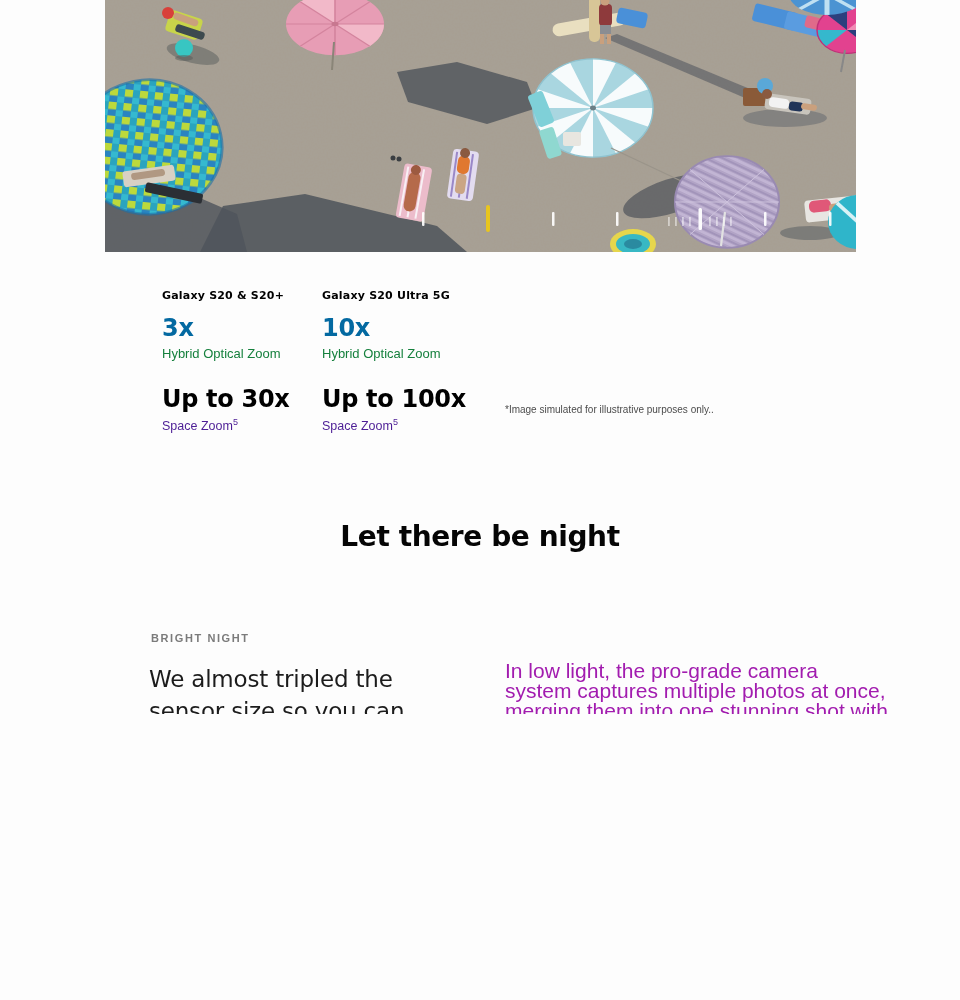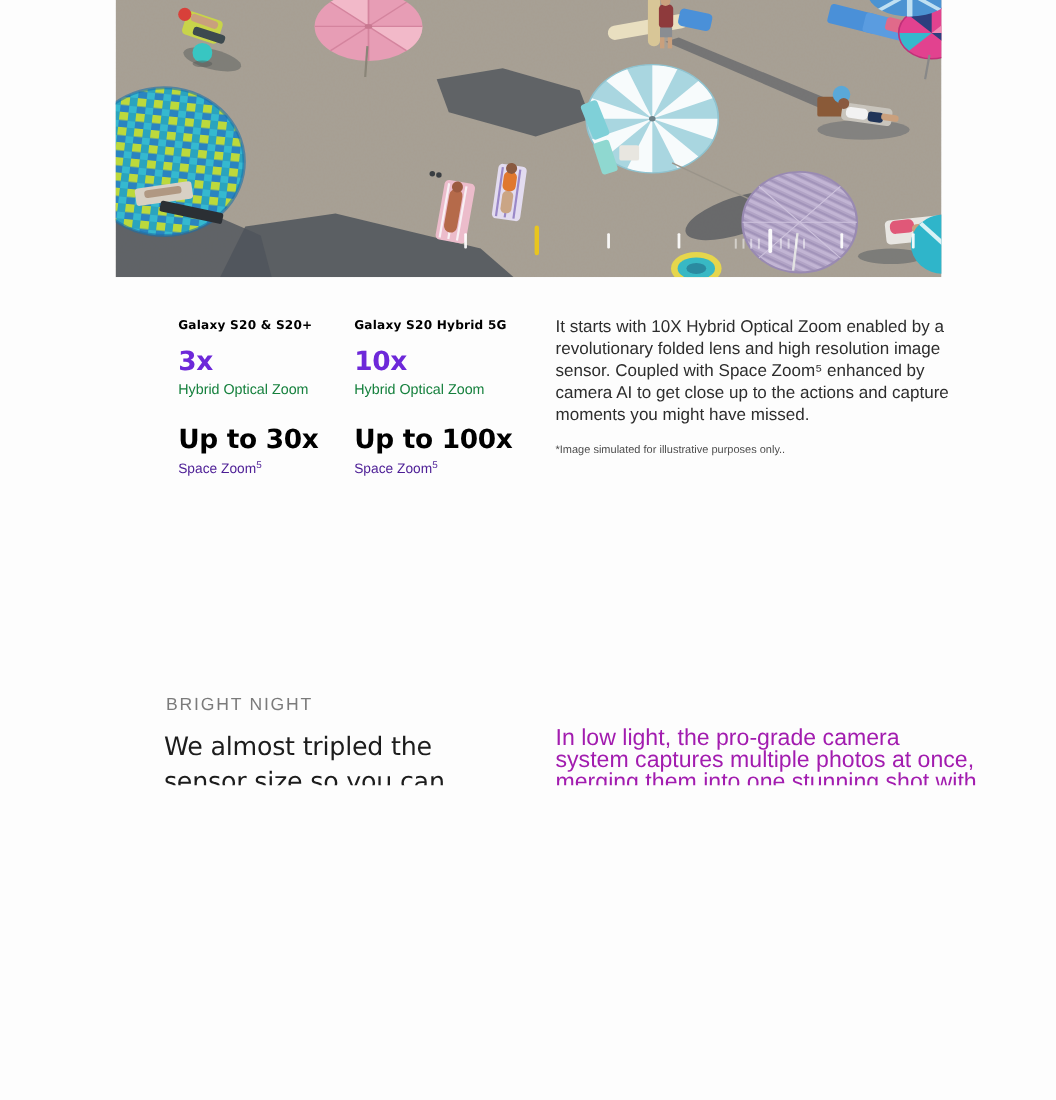--- a/index.html
+++ b/index.html
@@ -10,32 +10,32 @@
   .photo { position:absolute; left:105px; width:751px; overflow:hidden; }
   .photo svg { display:block; }
   .beach { top:0; height:252px; }
   .concert { top:817px; height:183px; }
 
   
   .spec-col { position:absolute; top:289px; }
   .spec-col.c1 { left:162px; }
   .spec-col.c2 { left:322px; }
   .spec-model { font-family:"DejaVu Sans", sans-serif; font-size:11px; font-weight:bold; letter-spacing:.2px; color:#000; }
-  .spec-big { font-family:"DejaVu Sans", sans-serif; font-size:24px; font-weight:bold; color:#6d28d9; margin-top:13px; line-height:26px; letter-spacing:-.3px; }
+  .spec-big { font-family:"DejaVu Sans", sans-serif; font-size:24px; font-weight:bold; color:#0369a1; margin-top:13px; line-height:26px; letter-spacing:-.3px; }
   .spec-sub { font-size:13px; color:#15803d; margin-top:5px; }
   .spec-big2 { font-family:"DejaVu Sans", sans-serif; font-size:24px; font-weight:bold; color:#000; margin-top:25px; line-height:26px; letter-spacing:-.3px; }
   .spec-sub2 { font-size:12.5px; color:#4c1d95; margin-top:5px; }
   sup { font-size:9px; }
 
   .zoom-desc { position:absolute; left:505px; top:288px; width:382px; font-size:15.5px; line-height:20px; color:#2d2d2d; }
   .zoom-disclaimer { position:absolute; left:505px; top:404px; font-size:10px; color:#4c4c4c; }
 
   .night-title { position:absolute; left:0; top:520px; width:960px; text-align:center;
     font-family:"DejaVu Sans", sans-serif; font-size:28px; font-weight:bold; color:#050505; letter-spacing:-.4px; }
-  .eyebrow { position:absolute; left:151px; top:632px; font-size:16px; letter-spacing:1.6px; color:#7b7b7b; font-weight:normal; }
+  .eyebrow { position:absolute; left:151px; top:632px; font-size:11px; letter-spacing:1.6px; color:#7b7b7b; font-weight:bold; }
   .night-heading { position:absolute; left:149px; top:663px; width:322px;
     font-family:"DejaVu Sans", sans-serif; font-size:23px; font-weight:normal; line-height:32px; color:#1c1c1c; letter-spacing:-.2px; }
   .night-desc { position:absolute; left:505px; top:661px; width:385px; font-size:21px; line-height:20px; color:#a21caf; }
 </style>
 </head>
 <body>
 
 <div class="page">
 
   <div class="photo beach">
@@ -260,30 +260,30 @@
 
   <div class="spec-col c1">
     <div class="spec-model">Galaxy S20 &amp; S20+</div>
     <div class="spec-big">3x</div>
     <div class="spec-sub">Hybrid Optical Zoom</div>
     <div class="spec-big2">Up to 30x</div>
     <div class="spec-sub2"><span>Space Zoom</span><sup>5</sup></div>
   </div>
 
   <div class="spec-col c2">
-    <div class="spec-model">Galaxy S20 Hybrid 5G</div>
+    <div class="spec-model">Galaxy S20 Ultra 5G</div>
     <div class="spec-big">10x</div>
     <div class="spec-sub">Hybrid Optical Zoom</div>
     <div class="spec-big2">Up to 100x</div>
     <div class="spec-sub2"><span>Space Zoom</span><sup>5</sup></div>
   </div>
 
-  <div class="zoom-desc">It starts with 10X Hybrid Optical Zoom enabled by a revolutionary folded lens and high resolution image sensor. Coupled with Space Zoom⁵ enhanced by camera AI to get close up to the actions and capture moments you might have missed.</div>
   <div class="zoom-disclaimer">*Image simulated for illustrative purposes only..</div>
 
+  <h2 class="night-title">Let there be night</h2>
   <div class="eyebrow">BRIGHT NIGHT</div>
   <div class="night-heading">We almost tripled the sensor size so you can shoot more of the night</div>
   <div class="night-desc">In low light, the pro-grade camera system captures multiple photos at once, merging them into one stunning shot with less blur and noise. With larger image sensors and AI, using the Night Mode means you can shoot night scenes just like in the daylight.</div>
 
   <div class="photo concert">
     <svg width="751" height="183" viewBox="0 0 751 183">
       <defs>
         <filter id="cb3" x="-50%" y="-50%" width="200%" height="200%">
             <feGaussianBlur stdDeviation="3"></feGaussianBlur>
           </filter>

